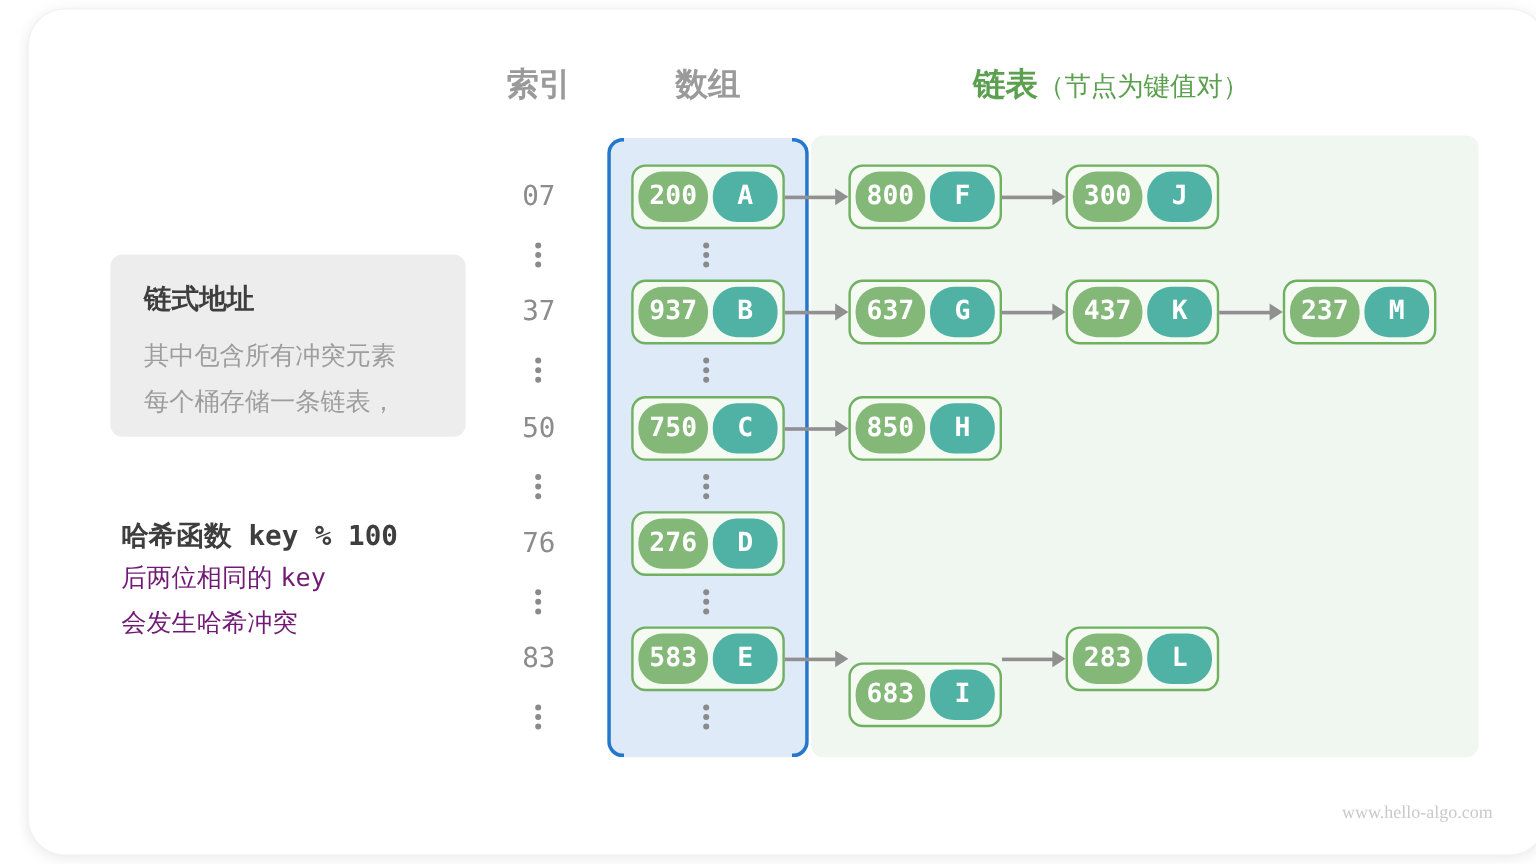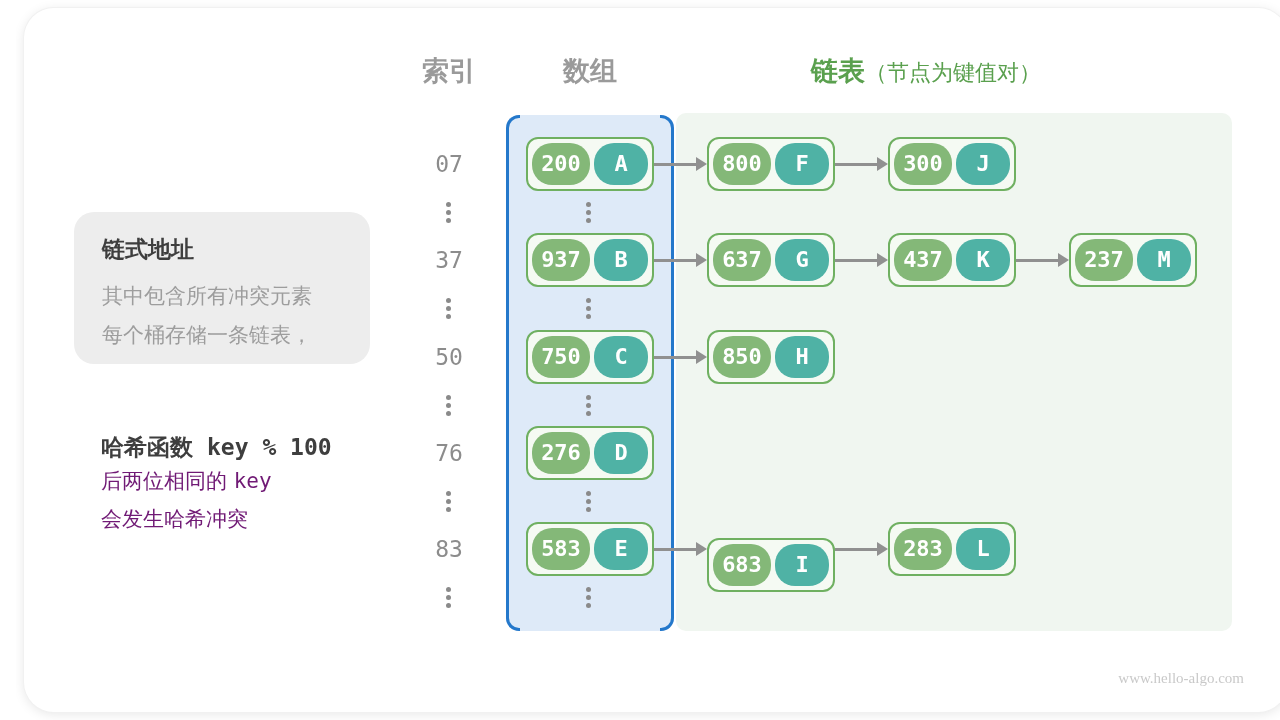--- a/index.html
+++ b/index.html
@@ -10,22 +10,22 @@
 
   
   .hdr{position:absolute;top:54px;height:34px;line-height:34px;font-size:27px;font-weight:bold;
        color:#9a9a9a;text-align:center;white-space:nowrap;}
   .hdr-index{left:393px;width:80px;}
   .hdr-array{left:534px;width:80px;}
   .hdr-list{left:795px;text-align:right;color:#5aa04e;}
   .hdr-list .note{font-weight:normal;font-size:22px;color:#5aa04e;}
 
   
-  .info-box{position:absolute;left:58px;top:212px;width:296px;height:152px;box-sizing:border-box;
-            background:#ededed;border-radius:20px;padding:22px 28px;}
+  .info-box{position:absolute;left:76px;top:212px;width:296px;height:152px;box-sizing:border-box;
+            background:#ededed;border-radius:10px;padding:22px 28px;}
   .info-title{font-size:23px;font-weight:bold;color:#3e3e3e;margin-bottom:12px;}
   .info-line{font-size:21px;color:#9d9d9d;line-height:39px;white-space:nowrap;}
 
   
   .hash-note{position:absolute;left:85px;top:432px;}
   .hash-title{font-size:23px;color:#3e3e3e;white-space:nowrap;line-height:30px;}
   .hash-title .lbl{font-weight:bold;}
   .hash-title .code{font-family:"DejaVu Sans Mono",monospace;font-weight:600;margin-left:14px;}
   .hash-line{font-size:21px;color:#701a75;line-height:38px;white-space:nowrap;}
   .hash-line:first-of-type{margin-top:10px;}
@@ -199,21 +199,21 @@
   <div class="node" style="left:510px;top:426px">
     <span class="pill pill-key">276</span>
     <span class="pill pill-val">D</span>
   </div>
 
   <div class="node" style="left:510px;top:522px">
     <span class="pill pill-key">583</span>
     <span class="pill pill-val">E</span>
   </div>
   <div class="arrow" style="left:638px;top:541px"></div>
-  <div class="node" style="left:691px;top:538px">
+  <div class="node" style="left:691px;top:552px">
     <span class="pill pill-key">683</span>
     <span class="pill pill-val">I</span>
   </div>
   <div class="arrow" style="left:819px;top:541px"></div>
   <div class="node" style="left:872px;top:522px">
     <span class="pill pill-key">283</span>
     <span class="pill pill-val">L</span>
   </div>
 
   <div class="watermark">www.hello-algo.com</div>

